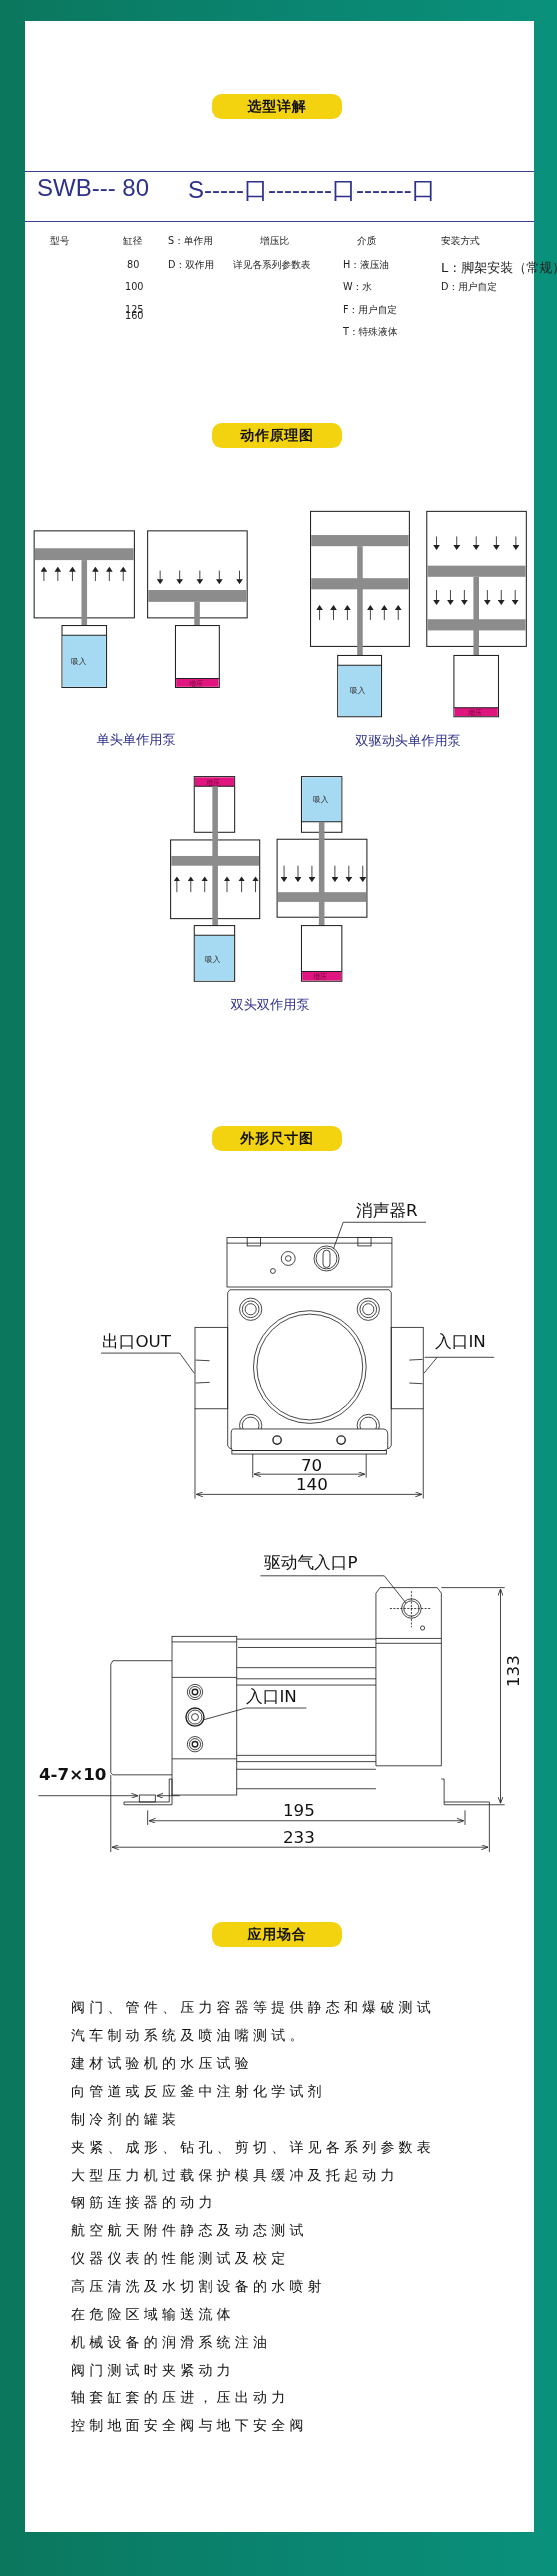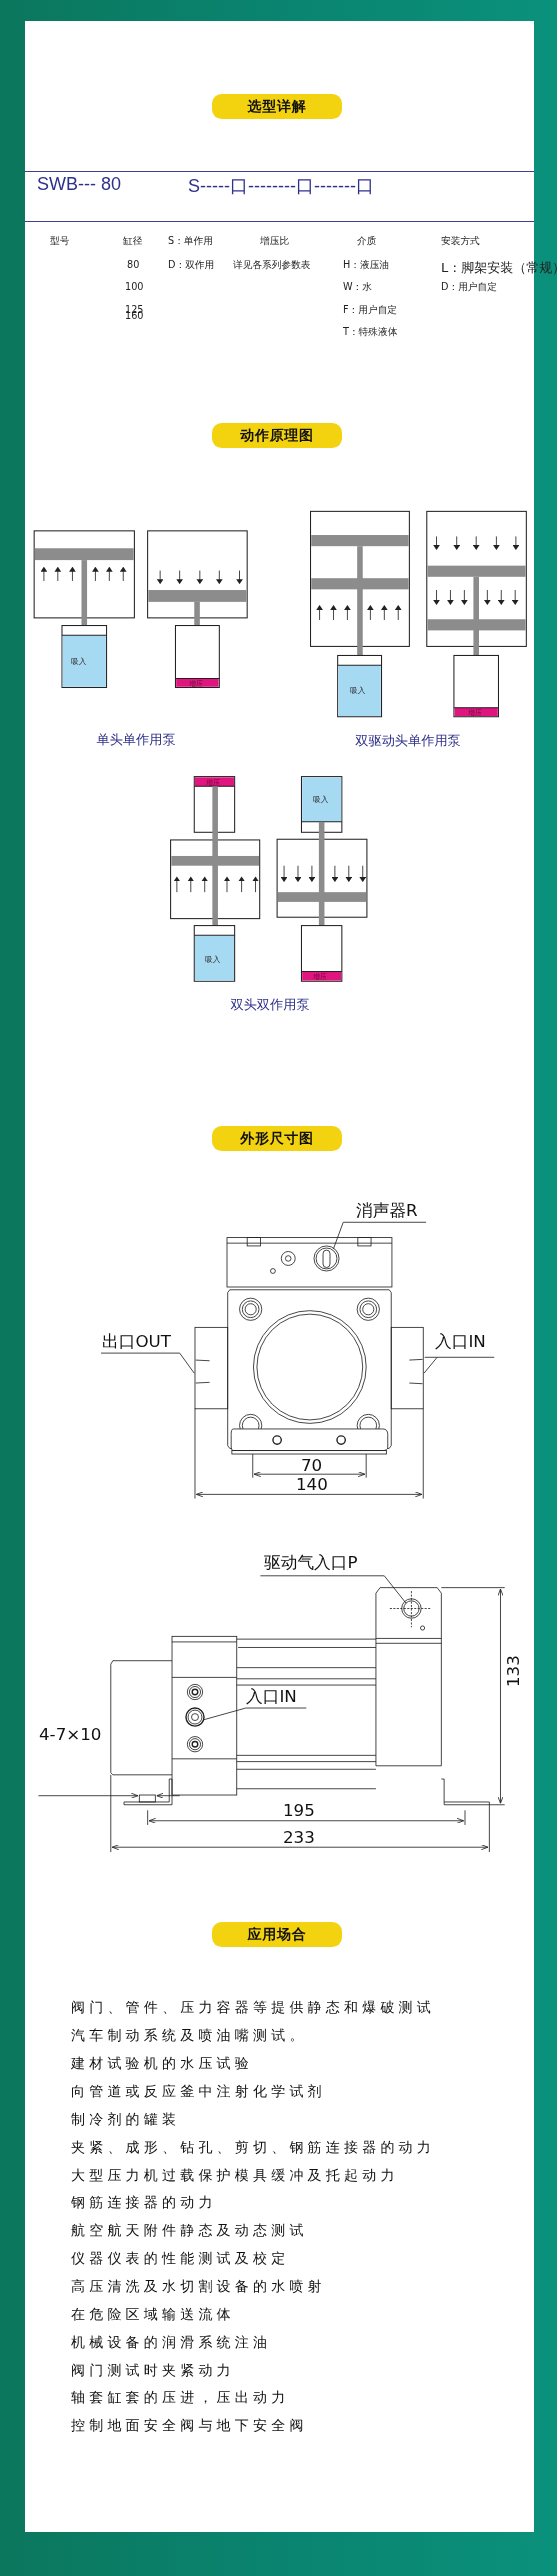--- a/index.html
+++ b/index.html
@@ -4,21 +4,21 @@
 <style>
   html,body{margin:0;padding:0;}
   body{width:557px;height:2576px;position:relative;overflow:hidden;
        background:linear-gradient(90deg,#0b775d 0%,#0a8470 50%,#0a917c 100%);
        font-family:"DejaVu Sans","Liberation Sans",sans-serif;}
   .panel{position:absolute;left:25px;top:21px;width:509px;height:2511px;background:#ffffff;}
   .abs{position:absolute;}
   .badge{position:absolute;left:212px;width:130px;height:25px;background:#f3d20f;border-radius:9.7px;
          display:flex;align-items:center;justify-content:center;font-weight:bold;font-size:14px;color:#111;letter-spacing:0.7px;}
   .hline{position:absolute;left:25px;width:509px;height:1.4px;background:#3b3f96;}
-  .code{position:absolute;top:174px;font-size:18px;color:#2e3189;font-family:"Liberation Sans Narrow","Liberation Sans",sans-serif;white-space:nowrap;}
+  .code{position:absolute;top:174px;font-size:24px;color:#2e3189;font-family:"Liberation Sans Narrow","Liberation Sans",sans-serif;white-space:nowrap;}
   .cell{position:absolute;font-size:9.7px;color:#222;white-space:nowrap;}
   .cap{position:absolute;font-size:13.2px;color:#2e3189;white-space:nowrap;transform:translateX(-50%);}
   .app-line{position:absolute;left:71px;font-size:14px;color:#111;letter-spacing:4.2px;white-space:nowrap;
             font-family:"DejaVu Serif","Liberation Serif",serif;}
   .dimlabel{position:absolute;font-size:16.7px;color:#111;white-space:nowrap;}
 </style>
 </head>
 <body>
 
 <div class="panel"></div>
@@ -330,34 +330,34 @@
 </svg>
 
 <div class="dimlabel" style="left:356px;top:1199px;">消声器R</div>
 <div class="dimlabel" style="left:102px;top:1330px;">出口OUT</div>
 <div class="dimlabel" style="left:435px;top:1330px;">入口IN</div>
 <div class="dimlabel" style="left:301px;top:1455px;">70</div>
 <div class="dimlabel" style="left:296px;top:1474px;">140</div>
 
 <div class="dimlabel" style="left:264px;top:1551px;">驱动气入口P</div>
 <div class="dimlabel" style="left:246px;top:1685px;">入口IN</div>
-<div class="dimlabel" style="left:39px;top:1724px;">4-7×10</div>
+<div class="dimlabel" style="left:39px;top:1764px;font-weight:bold;">4-7×10</div>
 <div class="dimlabel" style="left:503px;top:1687px;transform:rotate(-90deg);transform-origin:left top;">133</div>
 <div class="dimlabel" style="left:283px;top:1800px;">195</div>
 <div class="dimlabel" style="left:283px;top:1827px;">233</div>
 
 <div class="badge" style="top:1922px;text-align:center;">应用场合</div>
 
 <div>
   <div class="app-line" style="top:1999px;">阀门、管件、压力容器等提供静态和爆破测试</div>
   <div class="app-line" style="top:2027px;">汽车制动系统及喷油嘴测试。</div>
   <div class="app-line" style="top:2055px;">建材试验机的水压试验</div>
   <div class="app-line" style="top:2083px;">向管道或反应釜中注射化学试剂</div>
   <div class="app-line" style="top:2111px;">制冷剂的罐装</div>
-  <div class="app-line" style="top:2139px;">夹紧、成形、钻孔、剪切、钢筋连接器的动力</div>
+  <div class="app-line" style="top:2139px;">夹紧、成形、钻孔、剪切、详见各系列参数表</div>
   <div class="app-line" style="top:2167px;">大型压力机过载保护模具缓冲及托起动力</div>
   <div class="app-line" style="top:2194px;">钢筋连接器的动力</div>
   <div class="app-line" style="top:2222px;">航空航天附件静态及动态测试</div>
   <div class="app-line" style="top:2250px;">仪器仪表的性能测试及校定</div>
   <div class="app-line" style="top:2278px;">高压清洗及水切割设备的水喷射</div>
   <div class="app-line" style="top:2306px;">在危险区域输送流体</div>
   <div class="app-line" style="top:2334px;">机械设备的润滑系统注油</div>
   <div class="app-line" style="top:2362px;">阀门测试时夹紧动力</div>
   <div class="app-line" style="top:2389px;">轴套缸套的压进，压出动力</div>
   <div class="app-line" style="top:2417px;">控制地面安全阀与地下安全阀</div>

